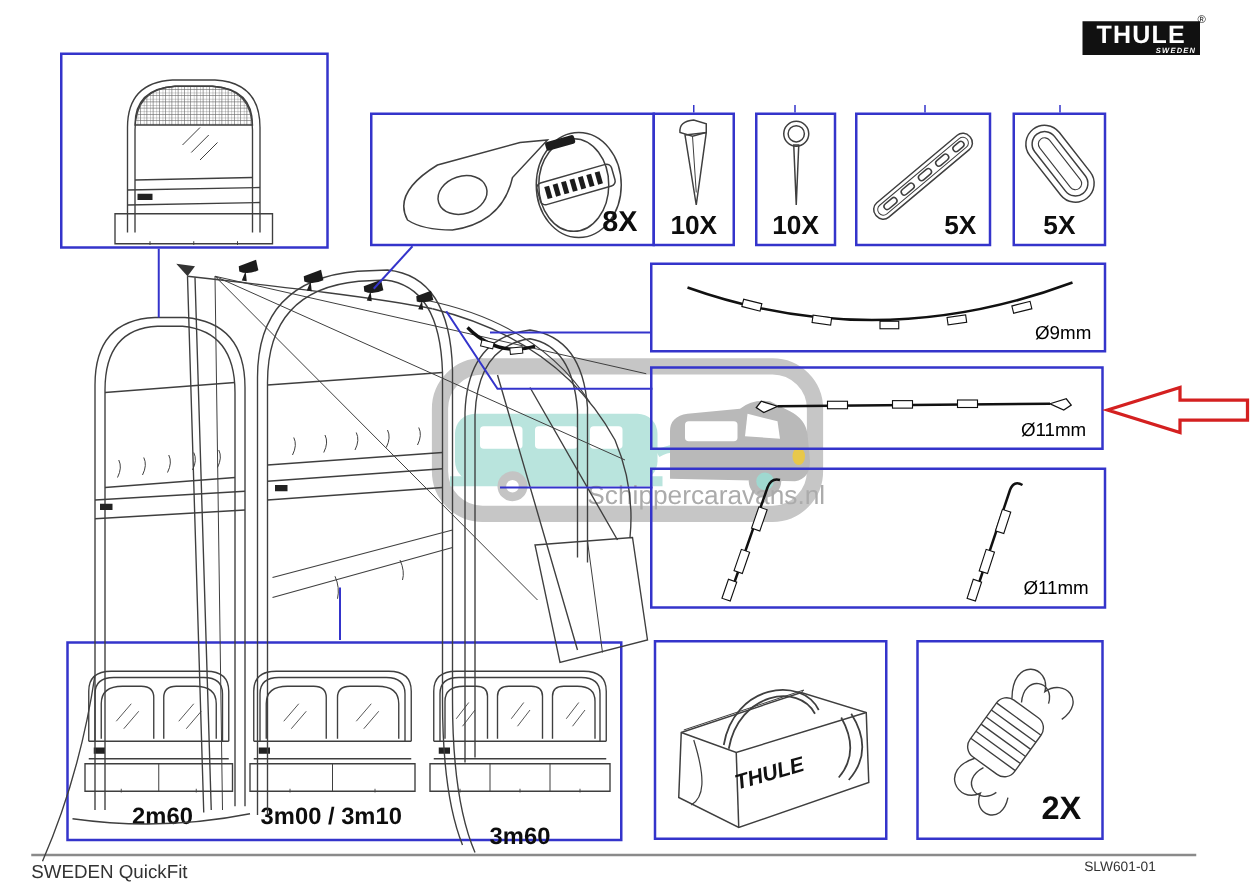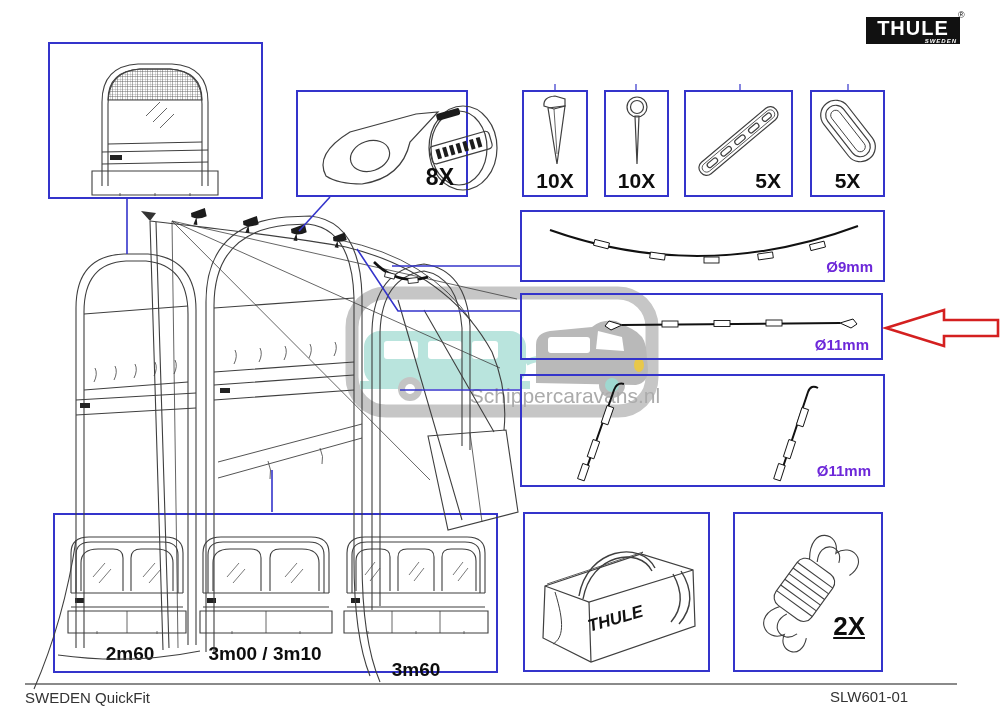--- a/index.html
+++ b/index.html
@@ -1,34 +1,34 @@
 <!DOCTYPE html>
 <html><head>
 <meta charset="utf-8">
 <style>
   html,body{margin:0;padding:0;background:#fff;}
   #page{position:relative;width:1000px;height:713px;background:#fff;overflow:hidden;
         font-family:"Liberation Sans",sans-serif;color:#111;}
   .box{position:absolute;border:2px solid #3434cb;background:transparent;box-sizing:border-box;z-index:1;}
   .qty{position:absolute;font-weight:bold;color:#0d0d0d;z-index:2;}
-  .dia{position:absolute;font-weight:bold;color:#6d28d9;z-index:2;}
+  .dia{position:absolute;font-weight:normal;color:#000000;z-index:2;}
   .sizelabel{position:absolute;font-weight:bold;font-size:19px;color:#0d0d0d;text-align:center;}
   svg{display:block;}
   .lineart path,.lineart line,.lineart polyline{vector-effect:non-scaling-stroke;}
   #watermark{position:absolute;left:340px;top:285px;z-index:0;}
   #main-art{position:absolute;left:0;top:0;z-index:2;pointer-events:none;}
   #logo{position:absolute;left:866px;top:17px;width:94px;height:27px;background:#111;z-index:2;}
   #logo .brand{position:absolute;left:0;right:0;top:0px;text-align:center;color:#fff;
                font-weight:bold;font-size:20px;letter-spacing:1px;}
   #logo .country{position:absolute;right:3px;bottom:0px;color:#fff;font-style:italic;
                  font-weight:bold;font-size:6px;letter-spacing:1px;}
   #reg{position:absolute;left:958px;top:10px;font-size:9px;z-index:2;}
   #footer-line{position:absolute;left:25px;top:683px;width:932px;height:2px;background:#8a8a8a;}
   #footer-title{position:absolute;left:25px;top:689px;font-size:15px;color:#333;}
-  #footer-code{position:absolute;left:830px;top:688px;width:132px;text-align:left;font-size:15px;color:#333;}
+  #footer-code{position:absolute;left:830px;top:688px;width:132px;text-align:center;font-size:11px;color:#333;}
 </style>
 </head>
 <body>
 
 <div id="page">
 
   <svg id="watermark" width="330" height="140" viewBox="0 0 330 140">
     <rect x="12" y="8" width="300" height="118" rx="34" fill="none" stroke="#c6c6c6" stroke-width="13"></rect>
     <g>
       <rect x="24" y="46" width="162" height="54" rx="16" fill="#b9e4dd"></rect>
@@ -65,21 +65,21 @@
         <path d="M58,100 L152,98"></path>
         <path d="M96,72 L110,58 M103,78 L117,64 M110,84 L124,70" stroke-width="0.8"></path>
         <path d="M52,108 L158,106 M52,120 L158,118"></path>
         <path d="M42,127 H168 V151 H42 Z"></path>
         <path d="M70,149 v3 M105,149 v3 M140,149 v3" stroke-width="0.8"></path>
       </g>
       <rect x="60" y="111" width="12" height="5" fill="#222"></rect>
     </svg>
   </div>
 
-  <div class="box" style="left:296px;top:90px;width:172px;height:107px;">
+  <div class="box" style="left:296px;top:90px;width:228px;height:107px;">
     <svg width="208" height="103" viewBox="0 0 208 103">
       <g stroke="#3f3f3f" stroke-width="1.2" fill="none">
         <path d="M28,84 Q16,62 52,40 L118,22 L140,20 L112,50 Q104,86 64,92 Q40,92 28,84 Z"></path>
         <ellipse cx="72" cy="64" rx="20" ry="15" transform="rotate(-18 72 64)"></ellipse>
         <ellipse cx="165" cy="56" rx="34" ry="42"></ellipse>
         <ellipse cx="161" cy="56" rx="28" ry="37"></ellipse>
         <g transform="rotate(-16 165 56)">
           <rect x="132" y="46" width="62" height="18" rx="4"></rect>
         </g>
       </g>
@@ -209,21 +209,21 @@
     <svg width="146" height="156" viewBox="0 0 146 156">
       <g transform="rotate(36 70 75)" stroke="#3f3f3f" stroke-width="1.1" fill="none">
         <rect x="48" y="48" width="44" height="56" rx="10"></rect>
         <path d="M48,58 h44 M48,65 h44 M48,72 h44 M48,79 h44 M48,86 h44 M48,93 h44"></path>
         <path d="M56,48 C36,20 66,8 74,28 C80,10 106,14 98,38"></path>
         <path d="M64,46 C52,26 76,16 82,34"></path>
         <path d="M60,104 C42,128 70,142 80,124 C84,142 110,136 100,114"></path>
         <path d="M70,106 C60,126 84,134 90,116"></path>
       </g>
     </svg>
-    <span class="qty" style="right:16px;bottom:28px;font-size:26px;text-decoration:underline;">2X</span>
+    <span class="qty" style="right:16px;bottom:8px;font-size:26px;">2X</span>
   </div>
 
   <div class="box" style="left:53px;top:513px;width:445px;height:160px;">
 
     <svg style="position:absolute;left:10px;top:14px;" width="124" height="110" viewBox="0 0 124 110">
       <g stroke="#3f3f3f" stroke-width="1.1" fill="none">
         <path d="M6,64 V24 Q6,8 24,8 H100 Q118,8 118,24 V64"></path>
         <path d="M11,64 V26 Q11,13 26,13 H98 Q113,13 113,26 V64"></path>
         <path d="M16,62 V34 Q16,20 33,20 H48 Q58,20 58,29 V62"></path>
         <path d="M66,62 V29 Q66,20 76,20 H91 Q108,20 108,34 V62"></path>

